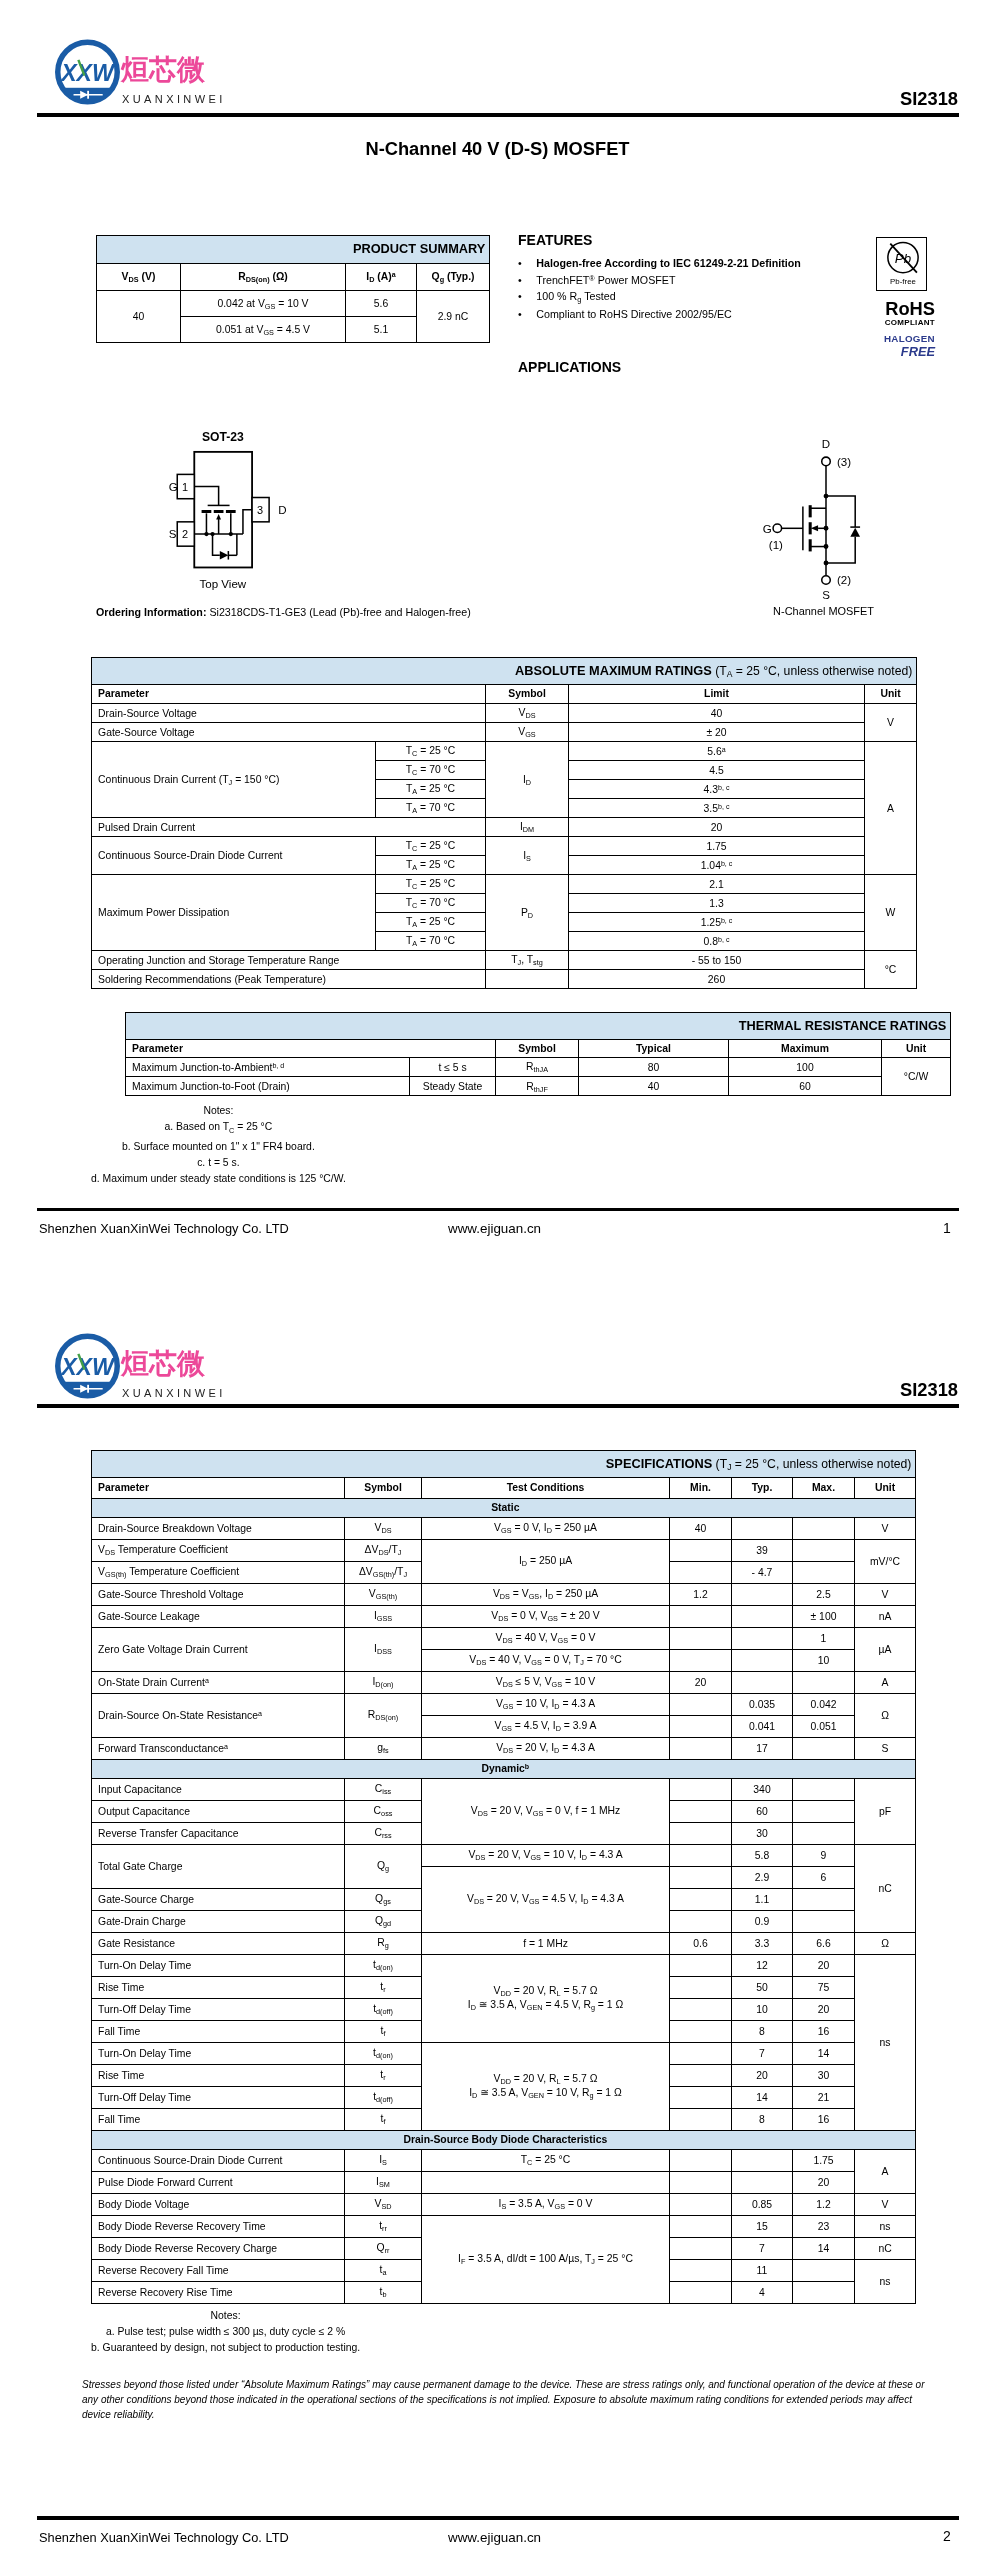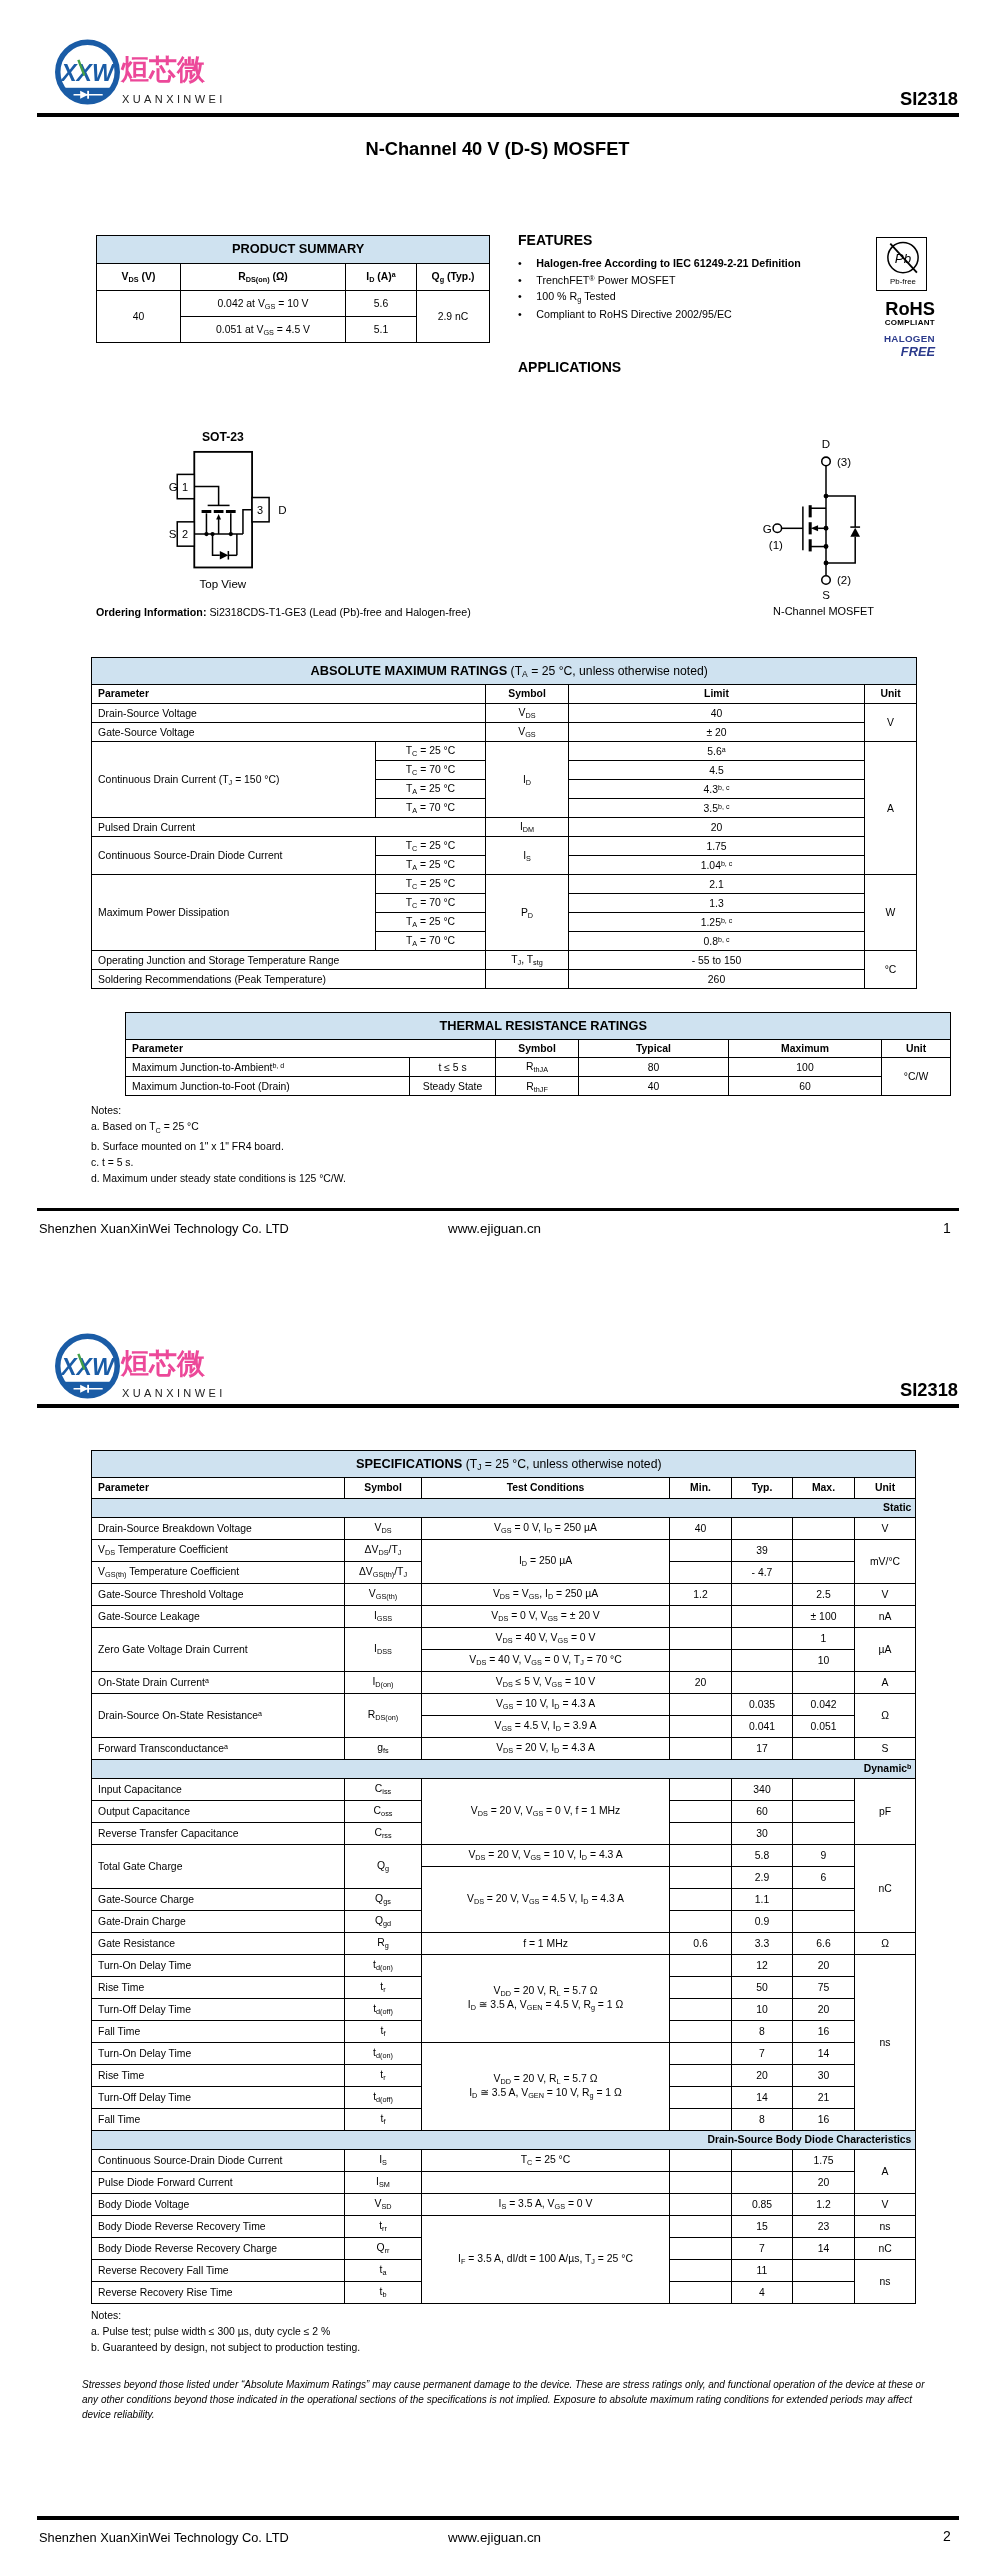--- a/index.html
+++ b/index.html
@@ -15,43 +15,43 @@
   .en-name{font-size:11px;letter-spacing:3.4px;color:#222;}
   .part-no{font-size:18.3px;font-weight:bold;}
   .rule{background:#000;height:3.7px;left:37px;width:922px;}
 
   .doc-title{width:995px;text-align:center;font-size:18.3px;font-weight:bold;}
 
   
   table.dt{border-collapse:collapse;table-layout:fixed;border:1.8px solid #000;}
   table.dt td,table.dt th{border:1.2px solid #000;font-size:10.4px;padding:0.6px 3.7px;
       text-align:center;vertical-align:middle;overflow:hidden;line-height:1.25;}
-  table.dt .ttl{background:var(--band);text-align:center;font-size:12.2px;padding-left:14px;}
+  table.dt .ttl{background:var(--band);text-align:right;font-size:12.2px;padding-left:14px;}
   table.dt .ttl .tb{font-weight:bold;font-size:12.8px;}
   table.dt th{font-weight:bold;}
   .pl{text-align:left !important;padding-left:6.1px !important;}
-  tr.band td{background:var(--band);text-align:right;font-weight:bold;padding-left:7.3px;}
+  tr.band td{background:var(--band);text-align:center;font-weight:bold;padding-left:7.3px;}
 
   
   .h2{font-size:14px;font-weight:bold;}
   .bullets{width:305px;}
   .b-item{display:flex;font-size:10.7px;line-height:1.55;}
   .b-item .bullet{width:18.3px;flex:none;}
   .bullet::before{content:"•";}
   .bold{font-weight:bold;}
 
   
   .badge-col{left:867px;width:68px;text-align:right;}
   .pbbox{border:1.8px solid #000;width:49px;height:52px;margin:0 auto;}
   .rohs{font-size:18.3px;font-weight:bold;line-height:1;}
   .compliant{font-size:8px;font-weight:bold;letter-spacing:0.3px;}
   .halogen{font-size:9.8px;font-weight:bold;color:var(--hblue);letter-spacing:0.3px;}
   .freet{font-size:12.8px;font-weight:bold;font-style:italic;color:var(--hblue);}
 
-  .notes{font-size:10.4px;line-height:16px;}
+  .notes{font-size:10.4px;line-height:16px;text-align:center;}
   .footer-txt{font-size:12.8px;}
   .disclaimer{font-style:italic;font-size:10px;line-height:15px;}
   .ord{font-size:10.7px;}
   svg text{font-family:"Liberation Sans",sans-serif;}
 </style>
 </head>
 <body>
 
 <div class="sheet">
 

